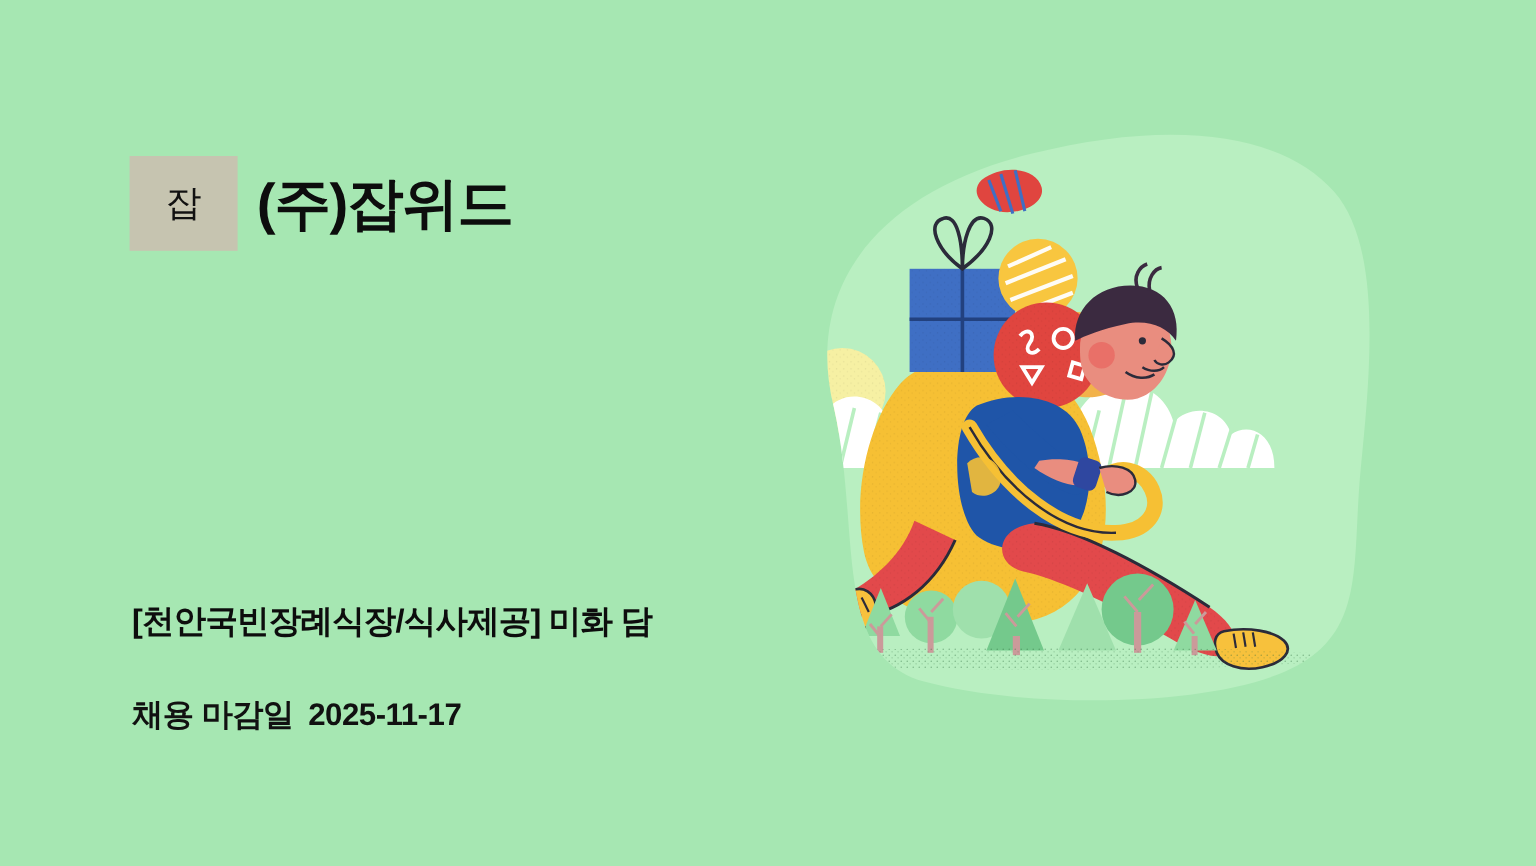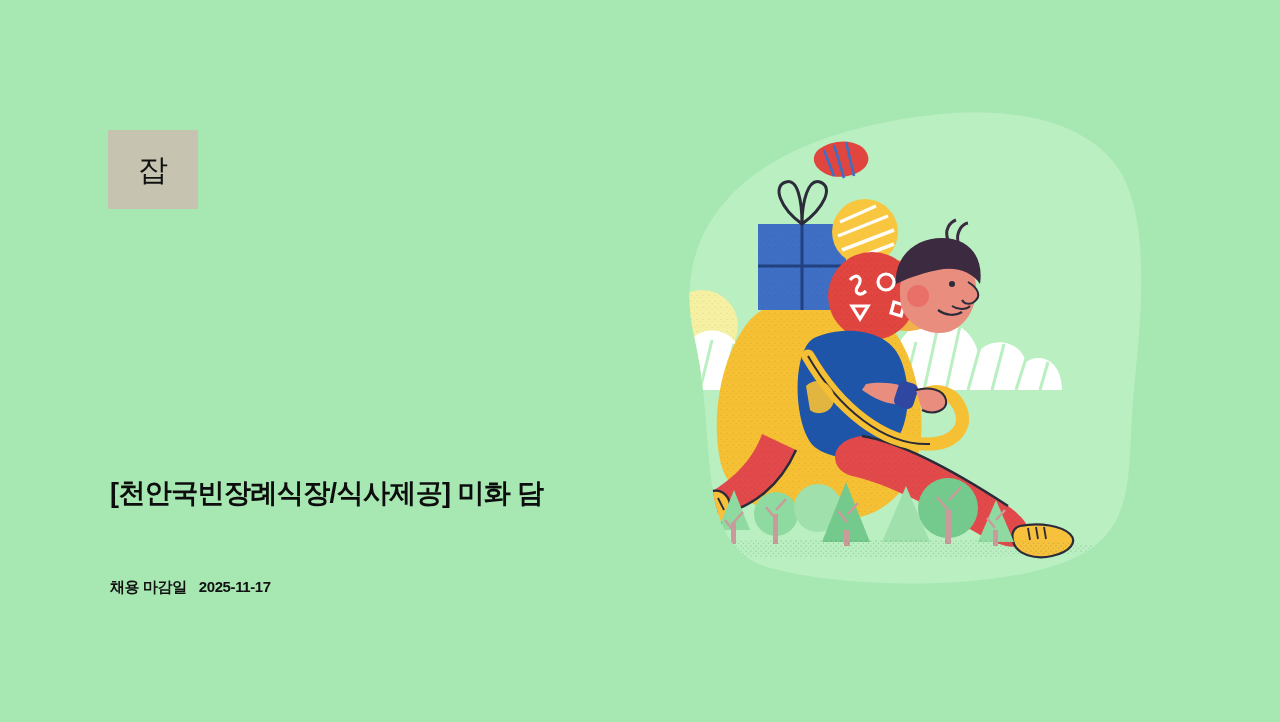--- a/index.html
+++ b/index.html
@@ -48,32 +48,32 @@
   .company-name{
     font-size:47px;
     font-weight:700;
     color:#0d0d0d;
     line-height:1.05;
     letter-spacing:-1px;
     white-space:nowrap;
   }
   .job-title{
     position:absolute;
-    left:110px;top:477px;
+    left:110px;top:502px;
     font-size:27px;
     font-weight:700;
     color:#0d0d0d;
     letter-spacing:-0.6px;
     white-space:nowrap;
     line-height:1.25;
   }
   .deadline{
     position:absolute;
     left:110px;top:578px;
-    font-size:15px;
+    font-size:26px;
     font-weight:700;
     color:#111;
     letter-spacing:-0.4px;
     white-space:nowrap;
     display:flex;align-items:baseline;gap:12px;
   }
   .deadline .dl-label{font-weight:700;}
   .deadline .dl-date{font-weight:700;}
 </style>
 </head>
@@ -289,20 +289,21 @@
           <rect x="20" y="456" width="520" height="44" fill="#a6e7b2" opacity="0"></rect>
         </g>
       </g>
     </svg>
   </div>
 
   <div class="company-row">
     <div class="logo-box">
       <span class="logo-text">잡</span>
     </div>
+    <div class="company-name">(주)잡위드</div>
   </div>
 
   <div class="job-title">[천안국빈장례식장/식사제공] 미화 담</div>
 
   <div class="deadline">
     <span class="dl-label">채용 마감일</span>
     <span class="dl-date">2025-11-17</span>
   </div>
 
 </div>

